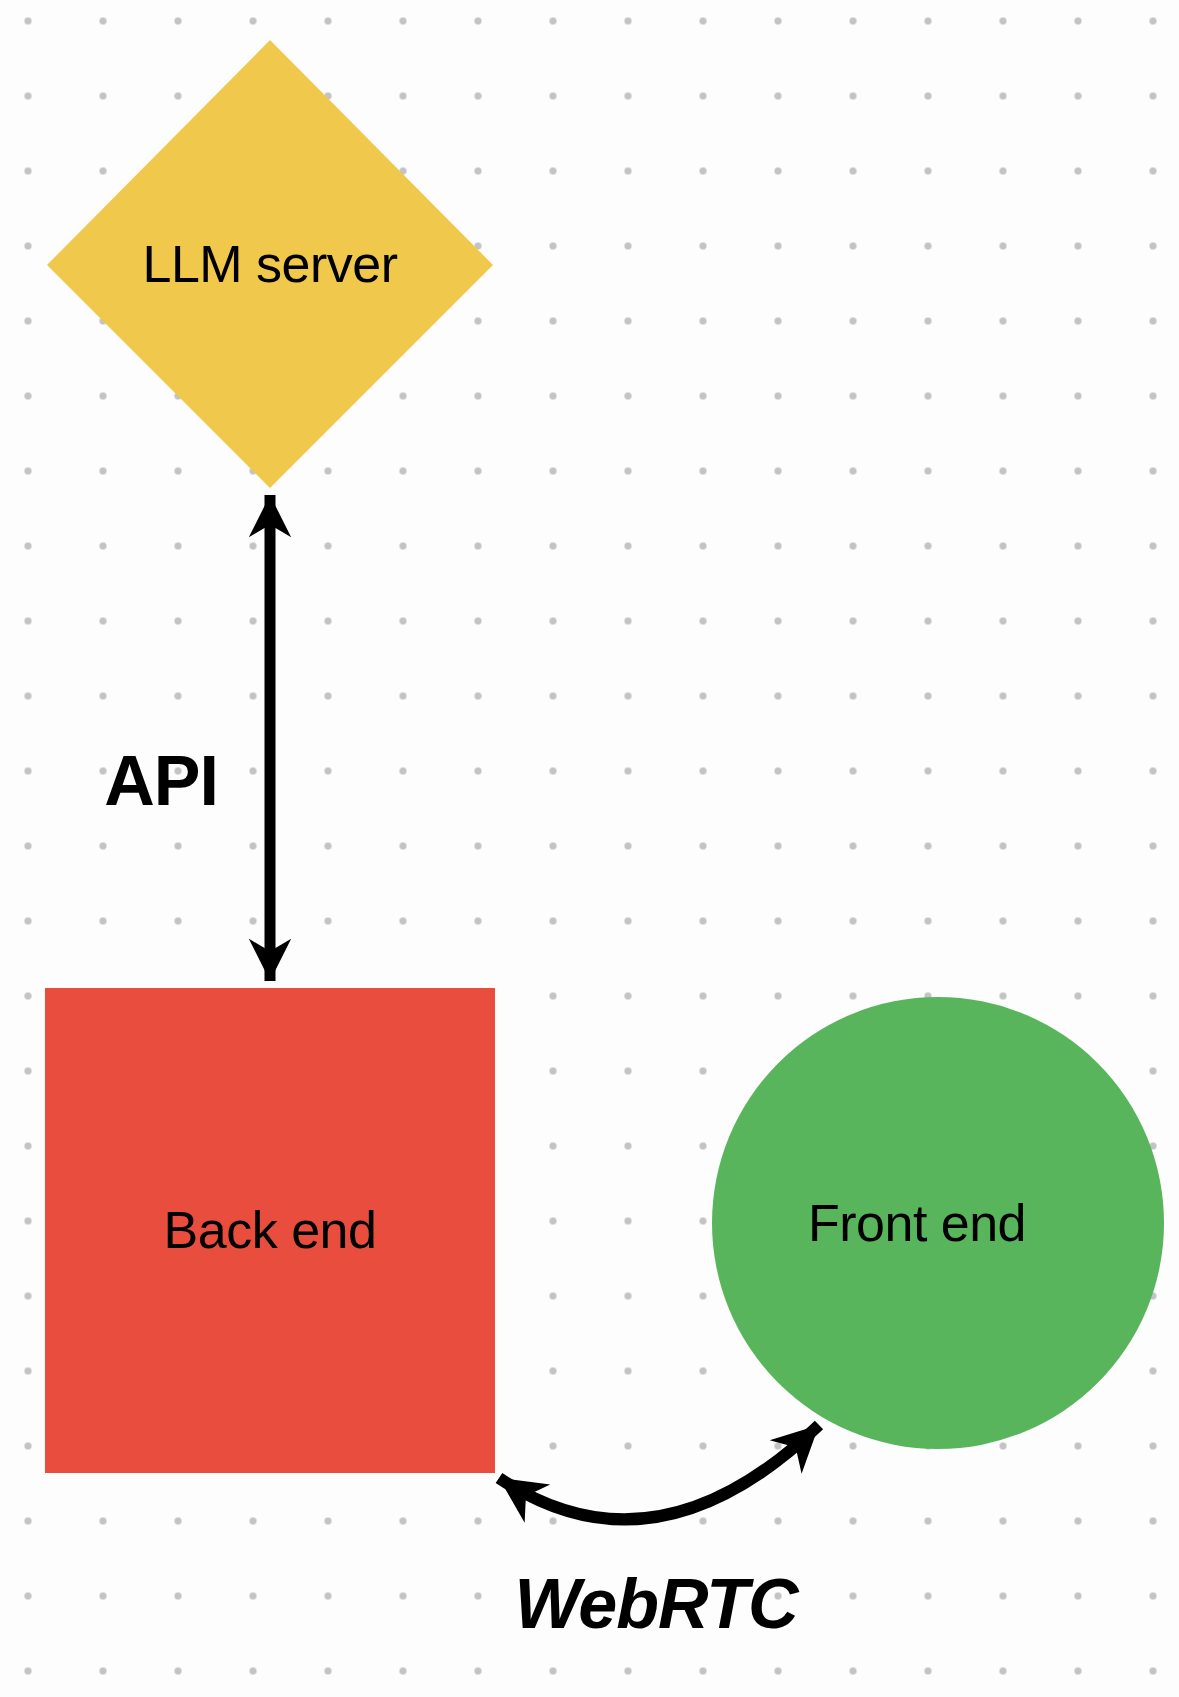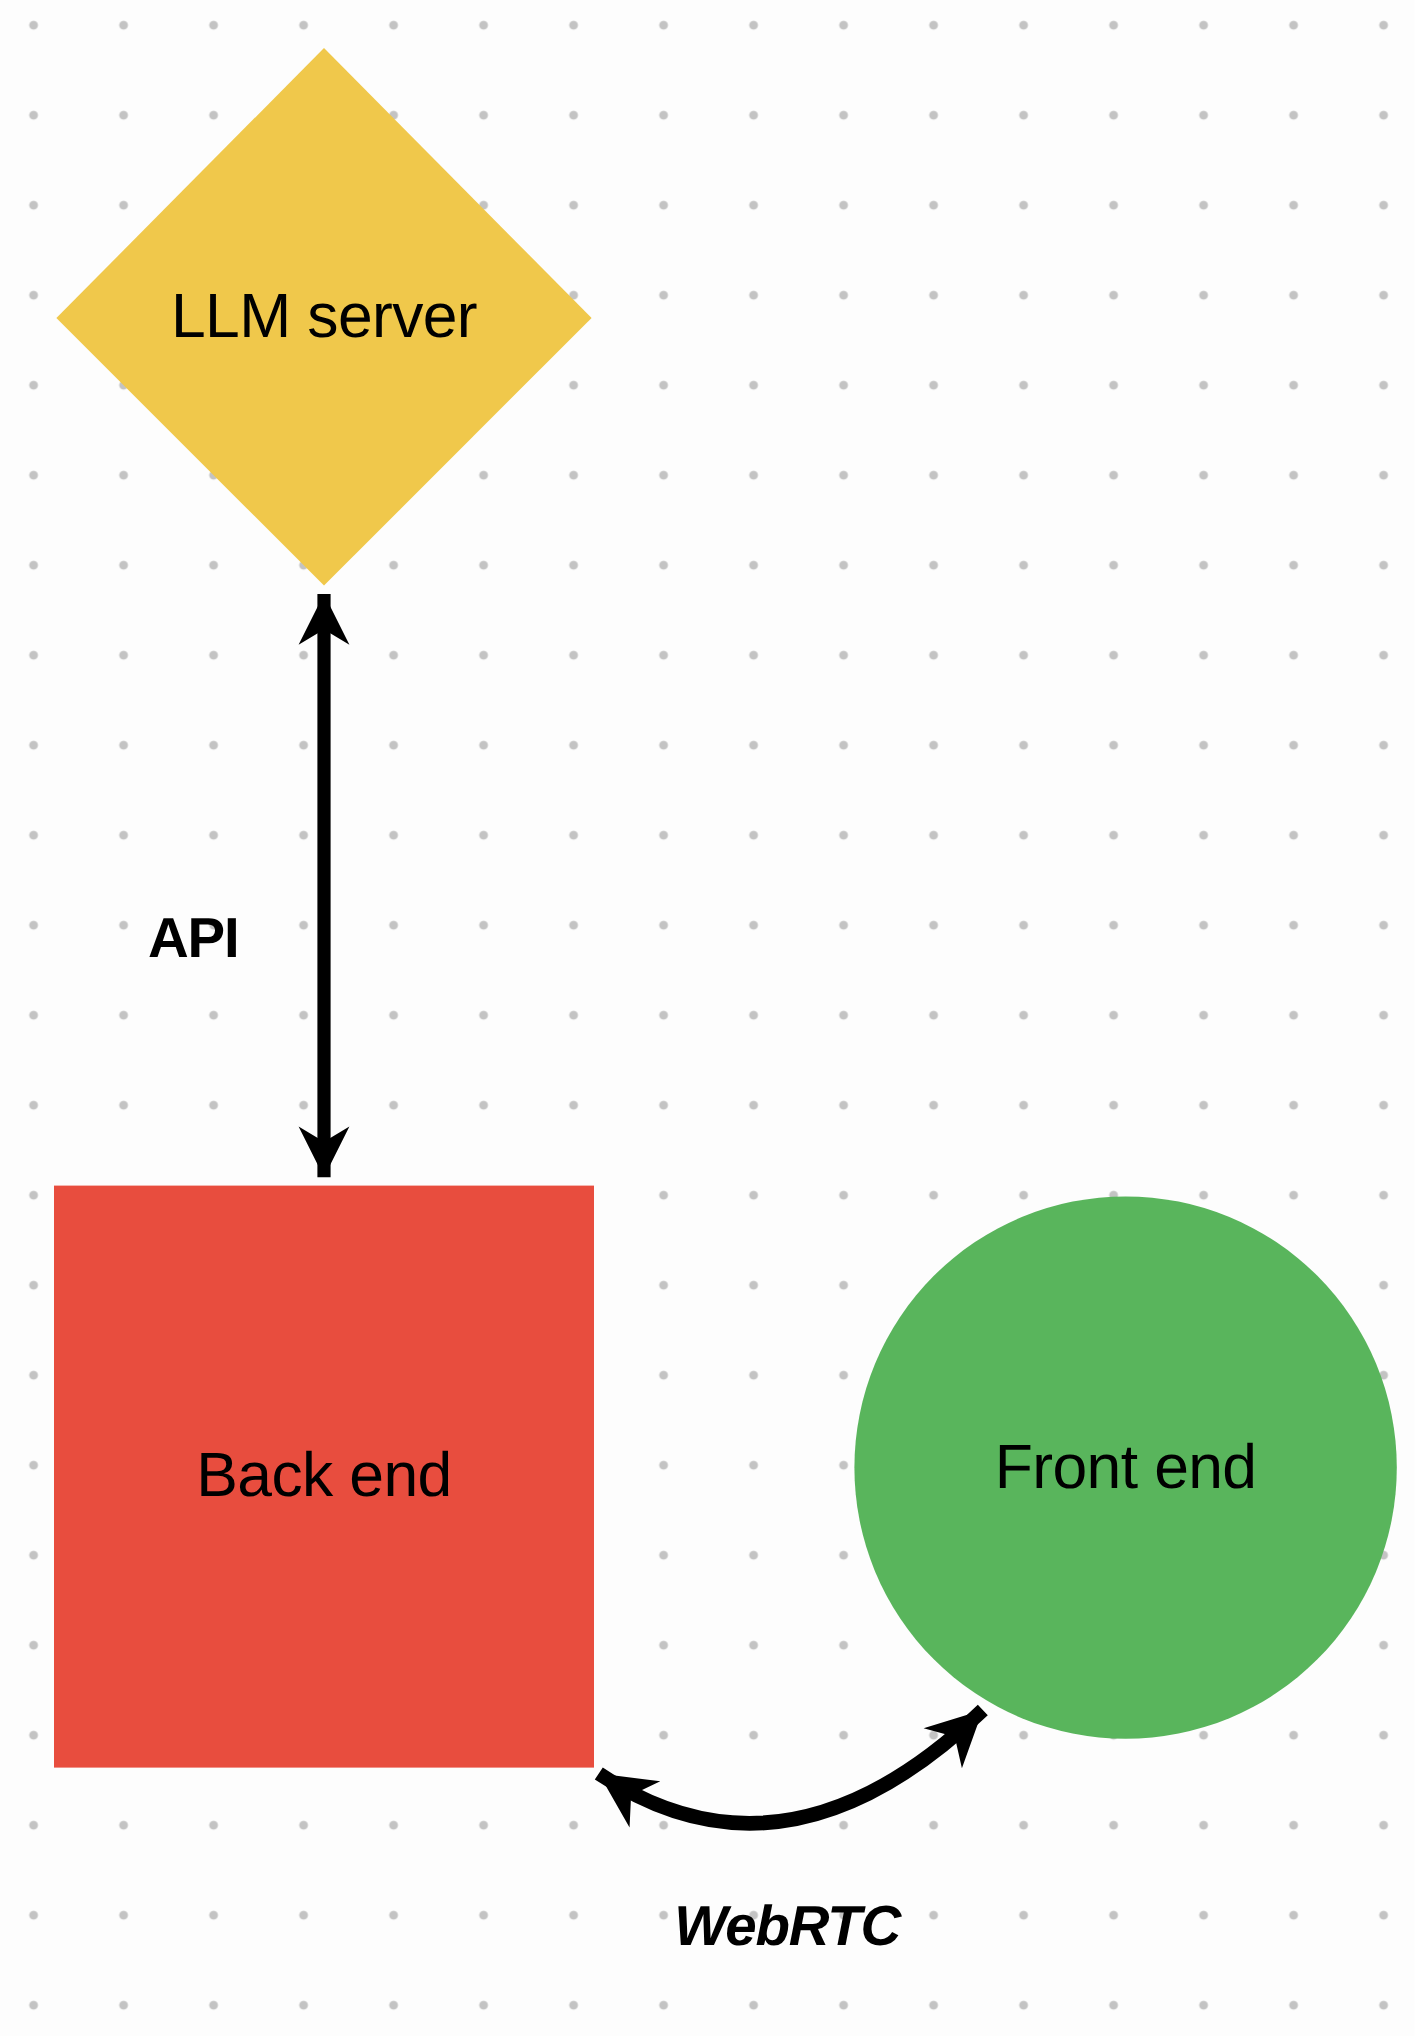--- a/index.html
+++ b/index.html
@@ -29,29 +29,29 @@
     transform: translate(-50%, -50%);
     font-size: 52px;
     font-weight: 400;
     color: #000000;
     letter-spacing: -0.5px;
     white-space: nowrap;
   }
   .edge-label {
     position: absolute;
     transform: translate(-50%, -50%);
-    font-size: 47px;
+    font-size: 70px;
     font-weight: 700;
     color: #000000;
     letter-spacing: -1px;
     white-space: nowrap;
   }
   .label-llm    { left: 270px; top: 264px; }
   .label-back   { left: 270px; top: 1230px; }
-  .label-front  { left: 938px; top: 1223px; }
+  .label-front  { left: 917px; top: 1223px; }
   .label-api    { left: 161px; top: 781px; }
   .label-webrtc { left: 656px; top: 1604px; font-style: italic; }
 </style>
 </head>
 <body>
 
 <div id="canvas">
 
   <svg id="shapes" width="1179" height="1697" viewBox="0 0 1179 1697" xmlns="http://www.w3.org/2000/svg">
     <defs>

